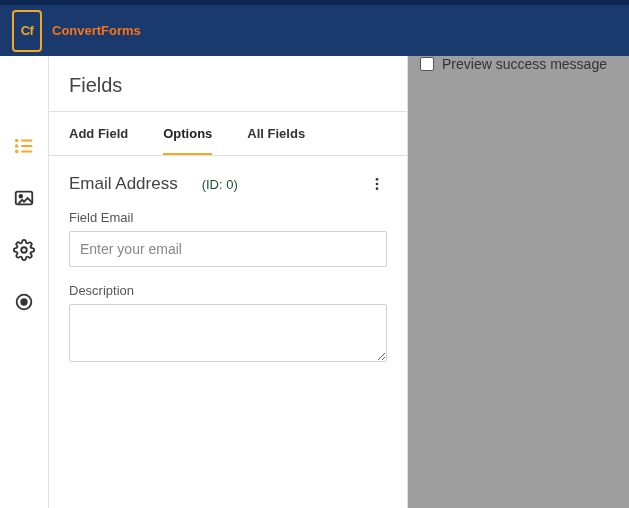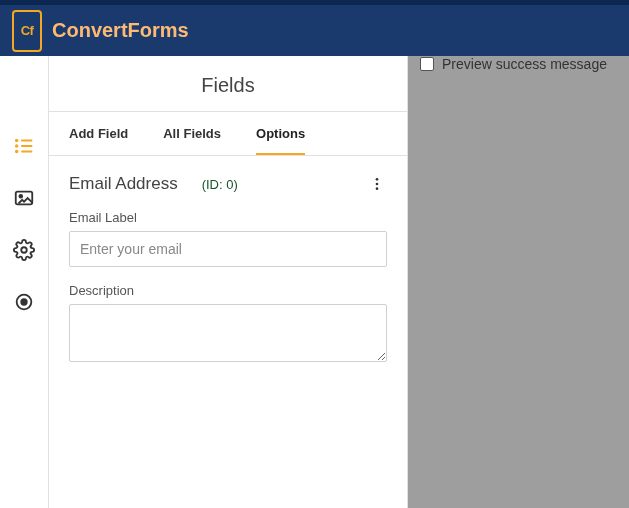--- a/index.html
+++ b/index.html
@@ -1,31 +1,31 @@
 <!DOCTYPE html>
 <html><head>
 <meta charset="utf-8">
 <style>
   * { box-sizing: border-box; margin: 0; padding: 0; }
   body { font-family: -apple-system, BlinkMacSystemFont, "Segoe UI", Arial, sans-serif; background: #fff; width: 629px; height: 508px; overflow: hidden; position: relative; }
   
   .topbar { background: #1a3a6e; height: 56px; display: flex; align-items: center; padding-left: 12px; border-top: 5px solid #0d2850; }
   .logo { display: flex; align-items: center; gap: 10px; }
   .logo-badge { width: 30px; height: 42px; border: 2px solid #f5a623; border-radius: 4px; display: flex; align-items: center; justify-content: center; color: #f5a623; font-weight: 700; font-size: 13px; letter-spacing: -0.5px; }
-  .logo-text { color: #fdba74; font-weight: 600; font-size: 20px; }
+  .logo-text { color: #f97316; font-weight: 600; font-size: 13px; }
   
   .main { display: flex; height: calc(508px - 56px); }
   
   .sidenav { width: 48px; border-right: 0; display: flex; flex-direction: column; align-items: center; padding-top: 78px; gap: 28px; }
   .sidenav-item { width: 24px; height: 24px; display: flex; align-items: center; justify-content: center; cursor: pointer; color: #333; }
   .sidenav-item.active { color: #f5a623; }
   
   .panel { width: 360px; border-left: 1px solid #e0e0e0; border-right: 1px solid #e0e0e0; display: flex; flex-direction: column; background:#fff; }
   .panel-header { padding: 18px 20px 14px; border-bottom: 1px solid #e0e0e0; }
-  .panel-title { font-size: 20px; color: #444; font-weight: 400; text-align: center; }
+  .panel-title { font-size: 20px; color: #444; font-weight: 400; }
   
   .tabs { display: flex; gap: 35px; padding: 0 20px; border-bottom: 1px solid #e0e0e0; }
   .tab { padding: 14px 0 12px; font-size: 13px; font-weight: 600; color: #333; cursor: pointer; border-bottom: 2px solid transparent; }
   .tab.active { border-bottom-color: #f5a623; color: #222; }
   
   .field-body { padding: 18px 20px; overflow: auto; }
   .field-heading { display: flex; align-items: center; justify-content: space-between; margin-bottom: 16px; }
   .field-heading-left { display: flex; align-items: baseline; gap: 24px; }
   .field-name { font-size: 17px; color: #444; font-weight: 400; }
   .field-id { font-size: 13px; color: #14532d; }
@@ -91,41 +91,41 @@
         </svg>
     </div>
   </div>
 
   <div class="panel">
     <div class="panel-header">
       <div class="panel-title">Fields</div>
     </div>
     <div class="tabs">
       <div class="tab">Add Field</div>
+      <div class="tab active">Options</div>
       <div class="tab">All Fields</div>
-      <div class="tab active">Options</div>
     </div>
     <div class="field-body">
       <div class="field-heading">
         <div class="field-heading-left">
           <span class="field-name">Email Address</span>
           <span class="field-id">(ID: 0)</span>
         </div>
         <div class="kebab">
           <svg width="16" height="16" viewBox="0 0 24 24" fill="currentColor">
               <circle cx="12" cy="5" r="2"></circle>
               <circle cx="12" cy="12" r="2"></circle>
               <circle cx="12" cy="19" r="2"></circle>
             </svg>
         </div>
       </div>
 
 
       <div class="form-group">
-        <label class="form-label">Email Label</label>
+        <label class="form-label">Field Email</label>
         <input class="form-input" placeholder="Enter your email" style="">
       </div>
 
       <div class="form-group">
         <label class="form-label">Description</label>
         <textarea class="form-textarea" style=""></textarea>
       </div>
 
     </div>
   </div>

